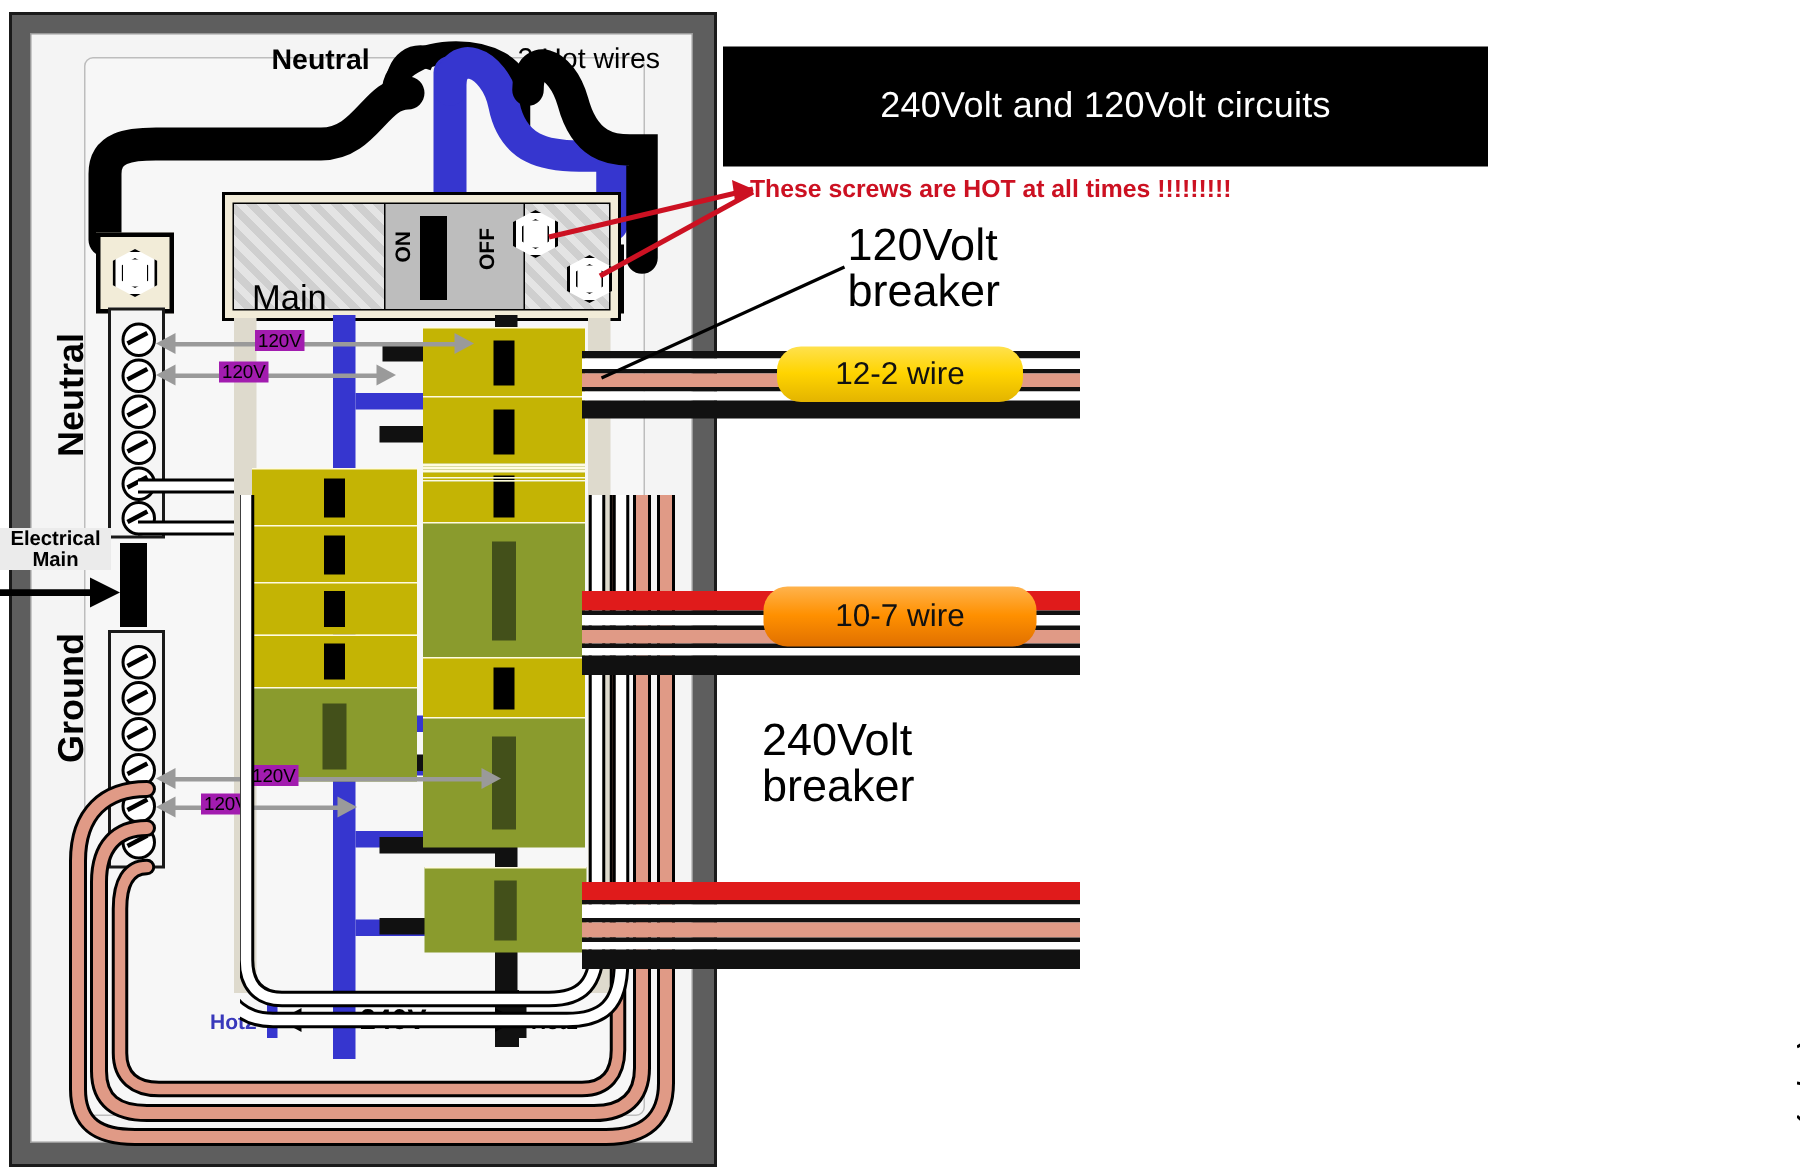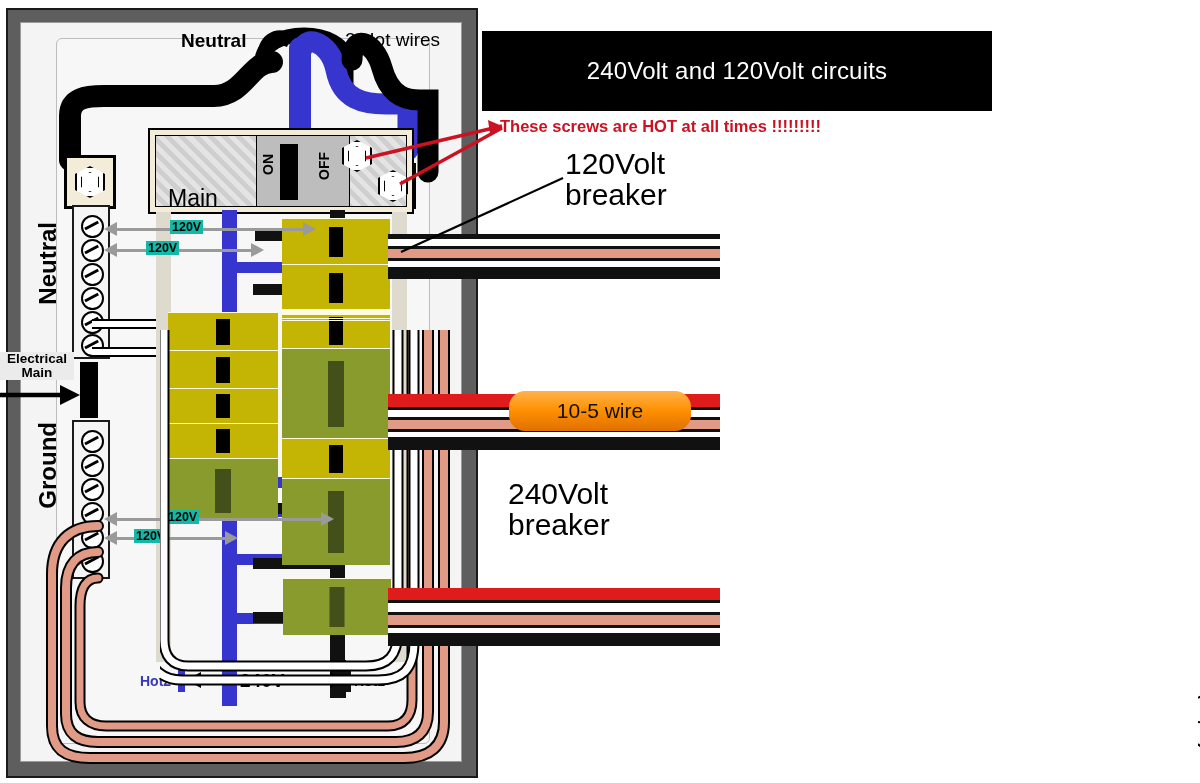--- a/index.html
+++ b/index.html
@@ -68,21 +68,21 @@
   
   .brk{position:absolute;border-top:1px solid #fffbe0;}
   .brk.v120{background:#c4b404;}
   .brk.v240{background:#8a9b2d;}
   .brk .handle{position:absolute;left:50%;transform:translateX(-50%);background:#000;}
   .brk.v240 .handle{background:#43501a;}
 
   
   .vmeasure{position:absolute;height:14px;}
   .vmeasure .bar{position:absolute;top:6px;height:2.5px;background:#9a9a9a;}
-  .vmeasure .txt{position:absolute;top:-2px;font-size:12.5px;font-weight:bold;background:#14b8a6;padding:0 2px;}
+  .vmeasure .txt{position:absolute;top:-2px;font-size:12.5px;font-weight:normal;background:#a21caf;padding:0 2px;}
   .arrowL,.arrowR{position:absolute;top:0;width:0;height:0;border-top:7px solid transparent;border-bottom:7px solid transparent;}
   .arrowL{border-right:13px solid #9a9a9a;}
   .arrowR{border-left:13px solid #9a9a9a;}
 
   
   #v240-row{left:178px;top:668px;width:190px;height:26px;}
   #v240-row .lbl{position:absolute;top:5px;font-size:14px;font-weight:bold;}
   #v240-row .tick{position:absolute;top:0;width:7px;height:24px;}
   #v240-row .blkbar{position:absolute;top:10px;height:3.5px;background:#000;}
   .bigarrowL,.bigarrowR{position:absolute;top:4px;width:0;height:0;border-top:8px solid transparent;border-bottom:8px solid transparent;}
@@ -319,32 +319,33 @@
 
   <svg class="abs" style="left:388px;top:218px;width:332px;height:70px;">
     <rect x="0" y="16" width="332" height="5" fill="#111"></rect>
     <rect x="0" y="21" width="332" height="7" fill="#fff"></rect>
     <rect x="0" y="28" width="332" height="3" fill="#111"></rect>
     <rect x="0" y="31" width="332" height="9" fill="#e09a86"></rect>
     <rect x="0" y="40" width="332" height="3" fill="#111"></rect>
     <rect x="0" y="43" width="332" height="6" fill="#fff"></rect>
     <rect x="0" y="49" width="332" height="12" fill="#111"></rect>
   </svg>
+  <div class="wire-label" id="lbl-12-2">12-2 wire</div>
 
   <svg class="abs" style="left:388px;top:380px;width:332px;height:74px;">
     <rect x="0" y="14" width="332" height="13" fill="#e01b1b"></rect>
     <rect x="0" y="27" width="332" height="3" fill="#111"></rect>
     <rect x="0" y="30" width="332" height="7" fill="#fff"></rect>
     <rect x="0" y="37" width="332" height="3" fill="#111"></rect>
     <rect x="0" y="40" width="332" height="9" fill="#e09a86"></rect>
     <rect x="0" y="49" width="332" height="3" fill="#111"></rect>
     <rect x="0" y="52" width="332" height="5" fill="#fff"></rect>
     <rect x="0" y="57" width="332" height="13" fill="#111"></rect>
   </svg>
-  <div class="wire-label" id="lbl-10-2">10-5 wire</div>
+  <div class="wire-label" id="lbl-10-2">10-7 wire</div>
 
   <svg class="abs" style="left:388px;top:576px;width:332px;height:74px;">
     <rect x="0" y="12" width="332" height="12" fill="#e01b1b"></rect>
     <rect x="0" y="24" width="332" height="3" fill="#111"></rect>
     <rect x="0" y="27" width="332" height="9" fill="#fff"></rect>
     <rect x="0" y="36" width="332" height="3" fill="#111"></rect>
     <rect x="0" y="39" width="332" height="10" fill="#e09a86"></rect>
     <rect x="0" y="49" width="332" height="3" fill="#111"></rect>
     <rect x="0" y="52" width="332" height="5" fill="#fff"></rect>
     <rect x="0" y="57" width="332" height="13" fill="#111"></rect>

